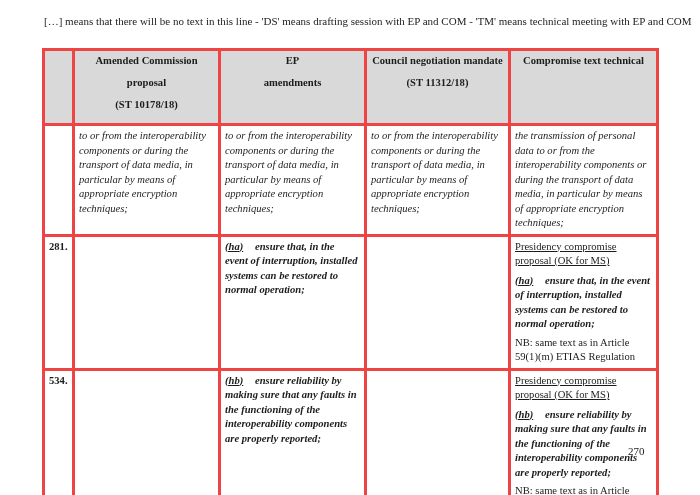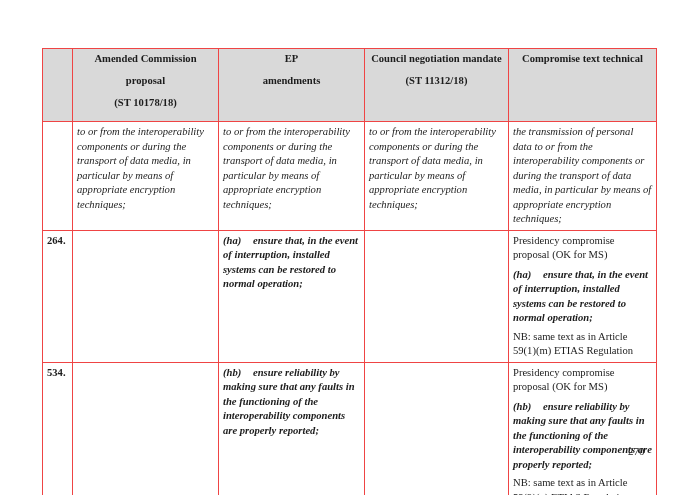--- a/index.html
+++ b/index.html
@@ -9,40 +9,41 @@
     font-family: "Liberation Serif", "DejaVu Serif", serif;
     color: #1c1c1c;
   }
   .intro { position: absolute; left: 44px; top: 14px; font-size: 11px; line-height: 15px; white-space: nowrap; }
   table.doc {
     position: absolute; left: 42px; top: 48px; width: 614px;
     border-collapse: collapse; table-layout: fixed;
     border: 1px solid #6e6e6e; border-bottom: 2px solid #777;
   }
   table.doc th, table.doc td {
-    border: 1px solid #ef4444; vertical-align: top;
+    border: 3px solid #ef4444; vertical-align: top;
     font-size: 10.6px; line-height: 14.5px; padding: 3px 4px;
   }
   thead th { background: #d9d9d9; text-align: center; font-weight: bold; font-size: 11px; padding-top: 4px; }
   thead .hline { line-height: 14px; margin-bottom: 8px; }
   td.numcell { font-weight: bold; font-size: 11px; padding-left: 6px; padding-top: 4px; }
   .bi { font-weight: bold; font-style: italic; }
-  .hlabel { display: inline-block; width: 30px; }
-  .heading-underline { margin-bottom: 5px; }
+  .hlabel { display: inline-block; width: 30px; text-decoration: underline; }
+  .heading-underline { text-decoration: underline; margin-bottom: 5px; }
   .amend-para { margin-bottom: 4px; }
   .pagenum { position: absolute; left: 628px; top: 445px; font-size: 11px; }
   tr.r-header { height: 70px; }
   tr.r-cont   { height: 87px; font-style: italic; }
   tr.r-533    { height: 100px; }
   tr.r-534    { height: 121px; }
 </style>
 </head>
 <body>
 
 <div class="intro">
+  <div>[…] means that there will be no text in this line - 'DS' means drafting session with EP and COM - 'TM' means technical meeting with EP and COM</div>
 </div>
 
 <table class="doc">
   <colgroup>
     <col style="width:30px">
       <col style="width:146px">
       <col style="width:146px">
       <col style="width:144px">
       <col style="width:148px">
   </colgroup>
@@ -70,21 +71,21 @@
   <tbody>
     <tr class="r-cont">
       <td class="numcell"></td>
       <td>to or from the interoperability components or during the transport of data media, in particular by means of appropriate encryption techniques;</td>
       <td>to or from the interoperability components or during the transport of data media, in particular by means of appropriate encryption techniques;</td>
       <td>to or from the interoperability components or during the transport of data media, in particular by means of appropriate encryption techniques;</td>
       <td>the transmission of personal data to or from the interoperability components or during the transport of data media, in particular by means of appropriate encryption techniques;</td>
     </tr>
 
     <tr class="r-533">
-      <td class="numcell">264.</td>
+      <td class="numcell">281.</td>
       <td></td>
       <td>
         <p class="bi"><span class="hlabel">(ha)</span><span>ensure that, in the event of interruption, installed systems can be restored to normal operation;</span></p>
       </td>
       <td></td>
       <td>
         <p class="heading-underline">Presidency compromise proposal (OK for MS)</p>
         <p class="bi amend-para"><span class="hlabel">(ha)</span><span>ensure that, in the event of interruption, installed systems can be restored to normal operation;</span></p>
         <p>NB: same text as in Article 59(1)(m) ETIAS Regulation</p>
       </td>

